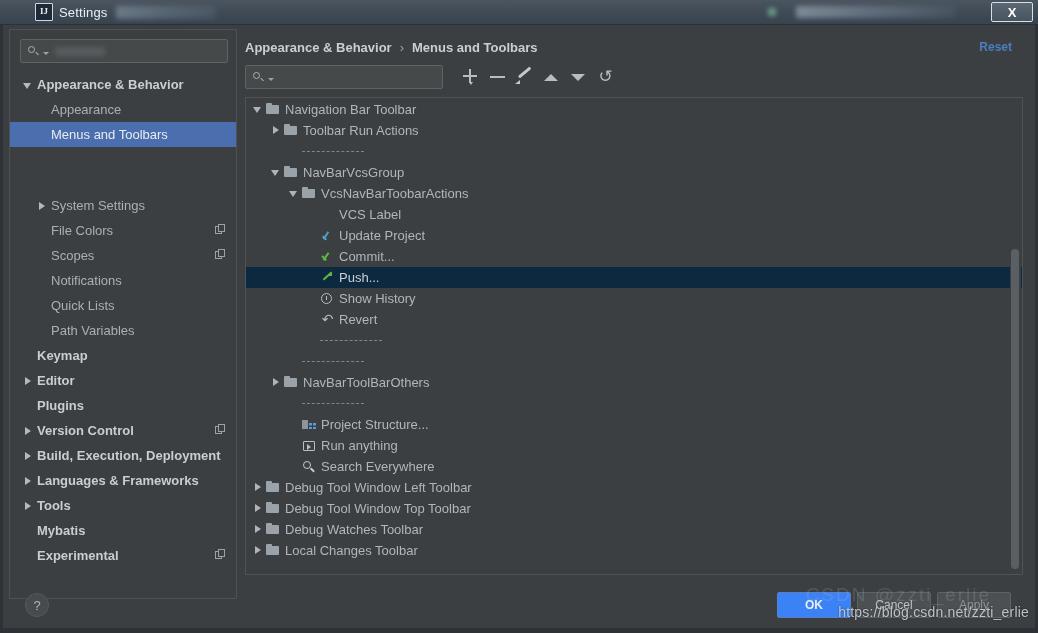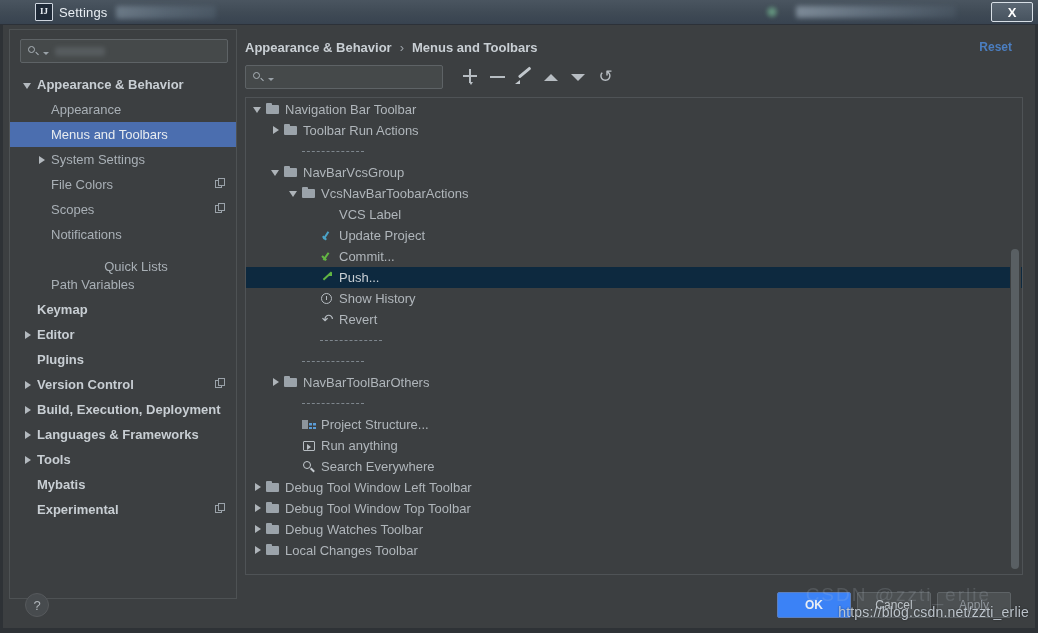--- a/index.html
+++ b/index.html
@@ -626,39 +626,39 @@
             <span class="side-label">Appearance &amp; Behavior</span>
           </div>
           <div class="side-row" style="padding-left: 26px;">
             <span class="arrow"></span>
             <span class="side-label">Appearance</span>
           </div>
           <div class="side-row selected" style="padding-left: 26px;">
             <span class="arrow"></span>
             <span class="side-label">Menus and Toolbars</span>
           </div>
-          <div class="side-row" style="padding-left: 26px;">
+          <div class="side-row" style="padding-left: 26px; margin-top: 46px;">
             <span class="arrow right"></span>
             <span class="side-label">System Settings</span>
           </div>
           <div class="side-row" style="padding-left: 26px;">
             <span class="arrow"></span>
             <span class="side-label">File Colors</span>
             <span class="copy-badge"></span>
           </div>
           <div class="side-row" style="padding-left: 26px;">
             <span class="arrow"></span>
             <span class="side-label">Scopes</span>
             <span class="copy-badge"></span>
           </div>
           <div class="side-row" style="padding-left: 26px;">
             <span class="arrow"></span>
             <span class="side-label">Notifications</span>
           </div>
-          <div class="side-row" style="padding-left: 26px; flex-direction: column;">
+          <div class="side-row" style="padding-left: 26px;">
             <span class="arrow"></span>
             <span class="side-label">Quick Lists</span>
           </div>
           <div class="side-row" style="padding-left: 26px;">
             <span class="arrow"></span>
             <span class="side-label">Path Variables</span>
           </div>
           <div class="side-row bold" style="padding-left: 12px;">
             <span class="arrow"></span>
             <span class="side-label">Keymap</span>

